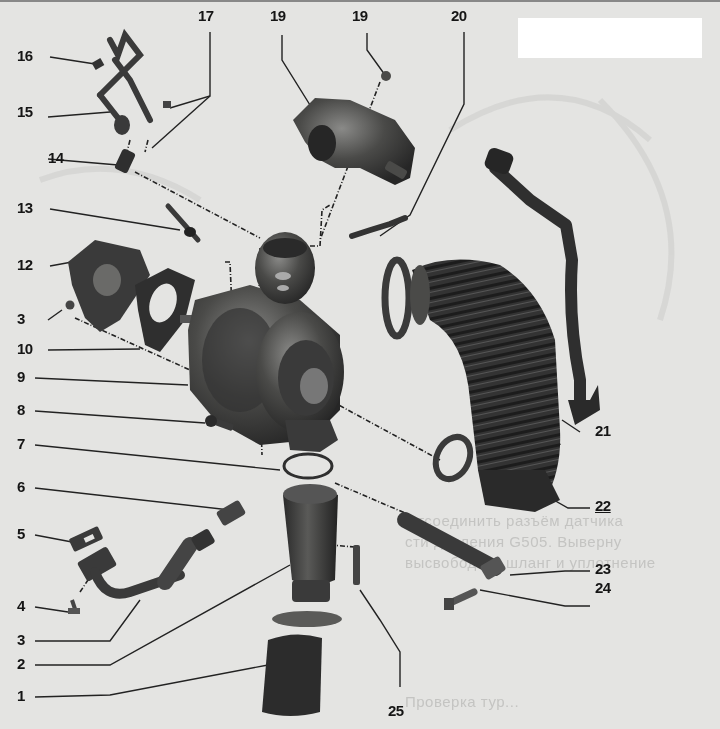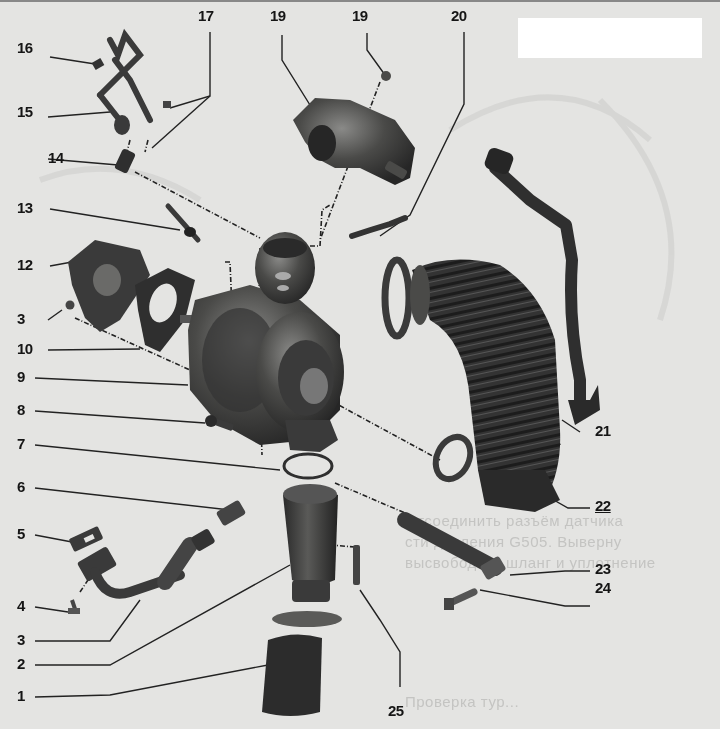--- a/index.html
+++ b/index.html
@@ -206,21 +206,21 @@
       <path d="M478 470 L545 470 L560 500 L535 512 L485 505 Z" fill="#2a2a2a"></path>
     </g>
 
     <g>
       <path d="M495 168 L530 200 L566 225 L572 260 Q568 320 580 380 L580 405" stroke="#2f2f2f" stroke-width="12" fill="none" stroke-linecap="round" stroke-linejoin="round"></path>
       <rect x="486" y="150" width="26" height="22" rx="6" fill="#262626" transform="rotate(20 499 161)"></rect>
       <path d="M568 400 L590 400 L598 385 L600 410 L575 425 Z" fill="#2a2a2a"></path>
     </g>
   </svg>
 
-  <div class="callout" style="left:17px;top:40px;">16</div>
+  <div class="callout" style="left:17px;top:48px;">16</div>
   <div class="callout" style="left:17px;top:104px;">15</div>
   <div class="callout" style="left:17px;top:150px;margin-left:31px;">14</div>
   <div class="callout" style="left:17px;top:200px;text-align:center;">13</div>
   <div class="callout" style="left:17px;top:257px;">12</div>
   <div class="callout" style="left:17px;top:311px;">3</div>
   <div class="callout" style="left:17px;top:341px;">10</div>
   <div class="callout" style="left:17px;top:369px;">9</div>
   <div class="callout" style="left:17px;top:402px;">8</div>
   <div class="callout" style="left:17px;top:436px;">7</div>
   <div class="callout" style="left:17px;top:479px;">6</div>

